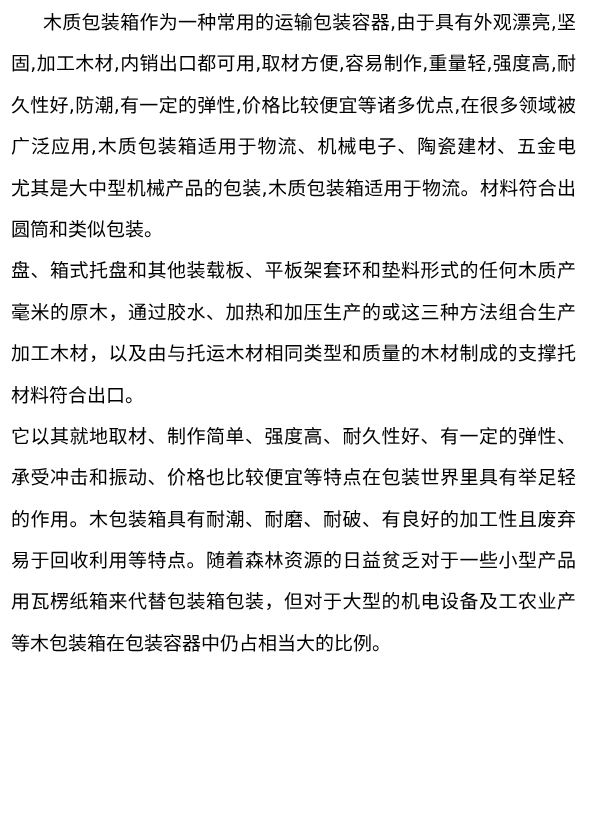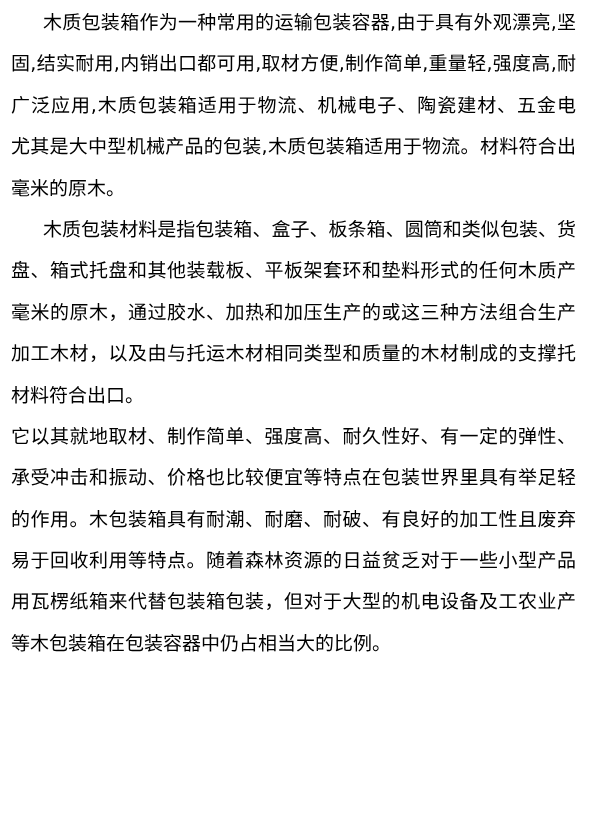--- a/index.html
+++ b/index.html
@@ -40,25 +40,25 @@
   .line.last {
     text-align-last: left;
   }
 </style>
 </head>
 <body>
 
 <div class="page" style="background: rgb(255, 255, 255);">
   <div class="doc" id="doc" style="color: rgb(0, 0, 0);">
       <div class="line first">木质包装箱作为一种常用的运输包装容器,由于具有外观漂亮,坚</div>
-      <div class="line">固,结实耐用,内销出口都可用,取材方便,制作简单,重量轻,强度高,耐</div>
+      <div class="line">固,加工木材,内销出口都可用,取材方便,容易制作,重量轻,强度高,耐</div>
+      <div class="line">久性好,防潮,有一定的弹性,价格比较便宜等诸多优点,在很多领域被</div>
       <div class="line">广泛应用,木质包装箱适用于物流、机械电子、陶瓷建材、五金电器、</div>
       <div class="line">尤其是大中型机械产品的包装,木质包装箱适用于物流。材料符合出口</div>
-      <div class="line last">毫米的原木。</div>
-      <div class="line first">木质包装材料是指包装箱、盒子、板条箱、圆筒和类似包装、货</div>
+      <div class="line last">圆筒和类似包装。</div>
       <div class="line">盘、箱式托盘和其他装载板、平板架套环和垫料形式的任何木质产品，</div>
       <div class="line">毫米的原木，通过胶水、加热和加压生产的或这三种方法组合生产的</div>
       <div class="line">加工木材，以及由与托运木材相同类型和质量的木材制成的支撑托运</div>
       <div class="line last">材料符合出口。</div>
       <div class="line">它以其就地取材、制作简单、强度高、耐久性好、有一定的弹性、能</div>
       <div class="line">承受冲击和振动、价格也比较便宜等特点在包装世界里具有举足轻重</div>
       <div class="line">的作用。木包装箱具有耐潮、耐磨、耐破、有良好的加工性且废弃物</div>
       <div class="line">易于回收利用等特点。随着森林资源的日益贫乏对于一些小型产品都</div>
       <div class="line">用瓦楞纸箱来代替包装箱包装，但对于大型的机电设备及工农业产品</div>
       <div class="line last">等木包装箱在包装容器中仍占相当大的比例。</div>

